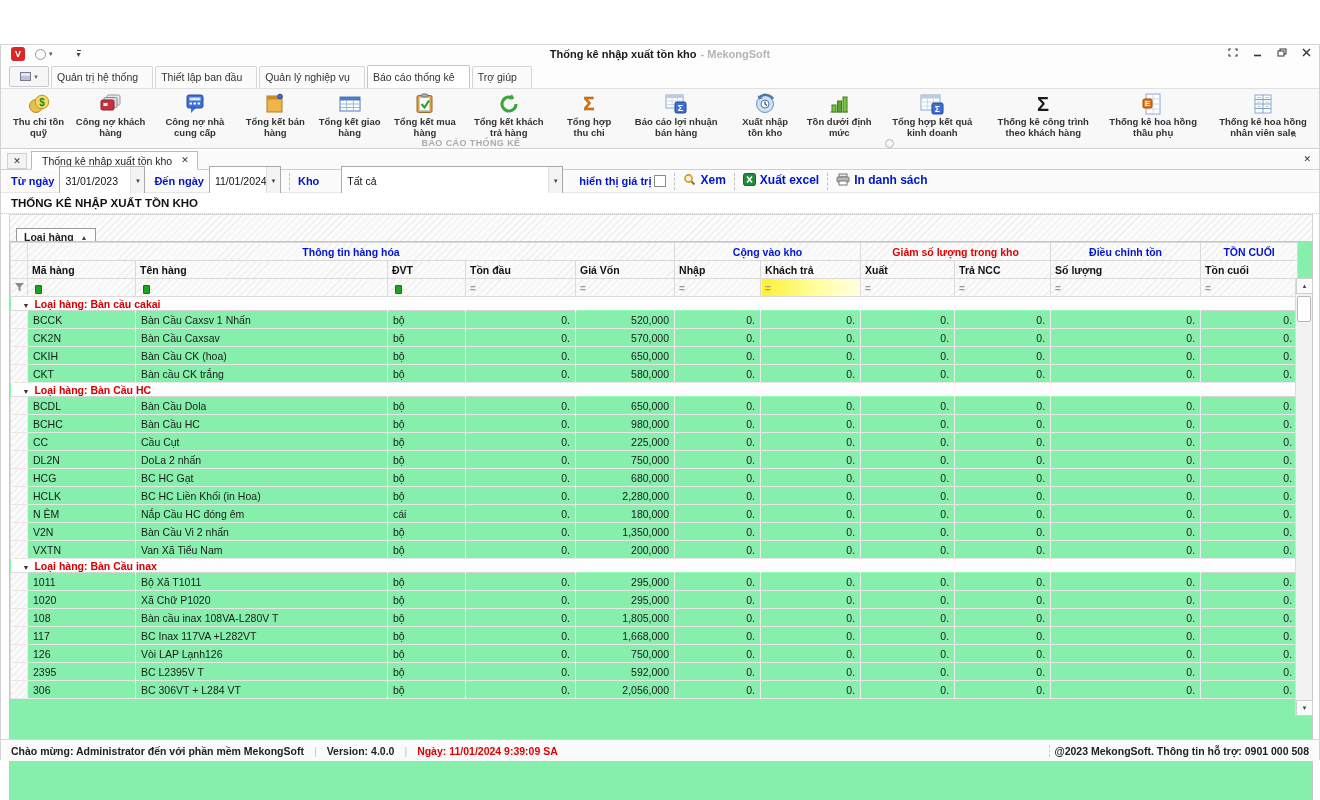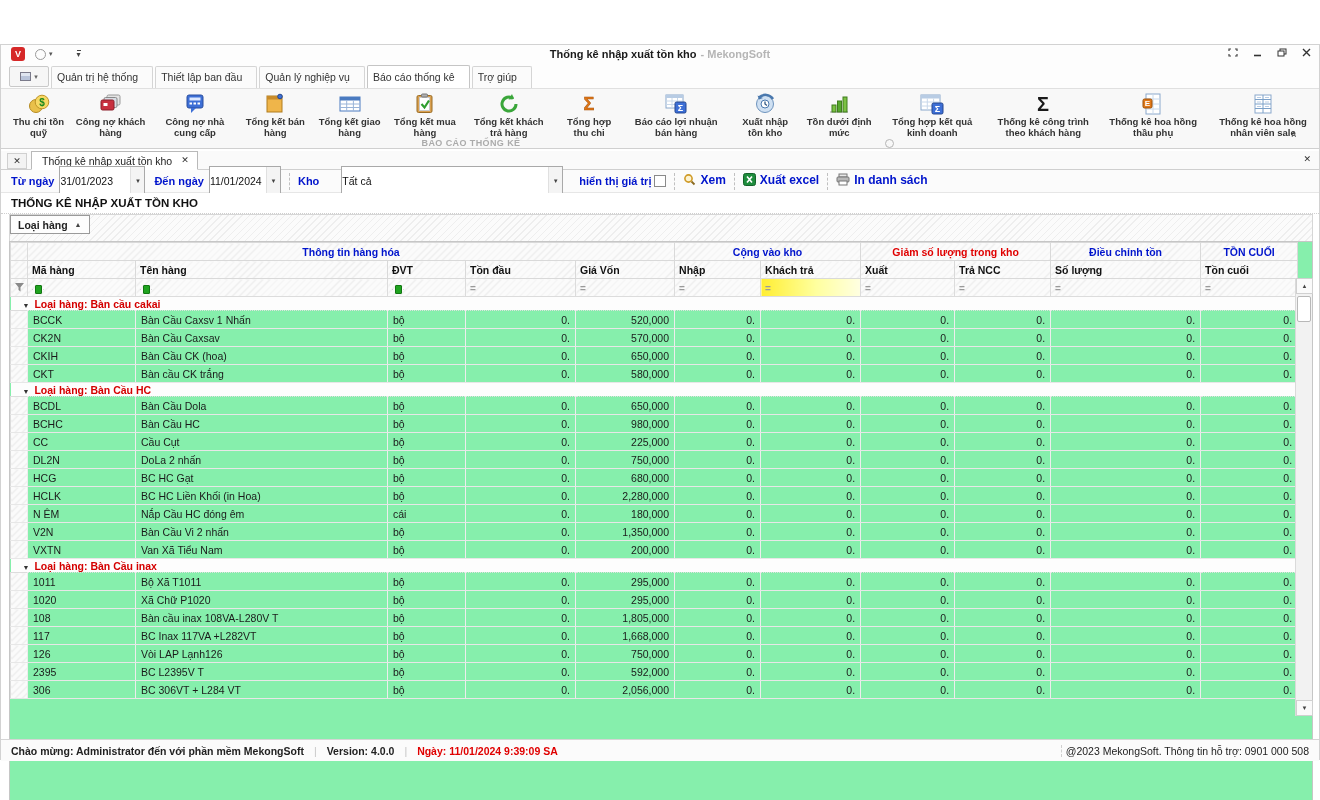--- a/index.html
+++ b/index.html
@@ -41,30 +41,30 @@
   
   .doc-tabs{position:absolute;left:0;top:106px;width:100%;height:19px;background:#fafafa;border-bottom:1px solid #cfcfcf;}
   .doc-close-left{position:absolute;left:6px;top:2px;width:20px;height:16px;border:1px solid #d0d0d0;background:#f3f3f3;display:flex;align-items:center;justify-content:center;font-size:9px;color:#333;font-weight:bold;}
   .doc-tab{position:absolute;left:30px;top:0;height:19px;background:#fff;border:1px solid #b9b9b9;border-bottom:1px solid #fff;padding:3px 8px 0 10px;font-size:10.5px;color:#222;display:flex;gap:9px;align-items:flex-start;}
   .doc-tab .x{font-size:9px;font-weight:bold;color:#333;}
   .doc-close-right{position:absolute;right:8px;top:3px;font-size:9px;font-weight:bold;color:#333;}
 
   
   .filter-bar{position:absolute;left:0;top:125px;width:100%;height:23px;background:#fbfbfb;display:flex;align-items:center;border-bottom:1px solid #e6e6e6;}
   .blue-label{color:#0014cc;font-weight:bold;font-size:11px;}
-  .combo{height:30px;background:#fff;border:1px solid #a9a9a9;display:flex;align-items:center;position:relative;font-size:10.5px;color:#111;}
+  .combo{height:30px;background:#fff;border:1px solid #a9a9a9;display:flex;align-items:center;position:relative;padding-left:5px;font-size:10.5px;color:#111;}
   .combo .arr{position:absolute;right:0;top:0;width:14px;height:100%;display:flex;align-items:center;justify-content:center;font-size:6px;color:#444;border-left:1px solid #e0e0e0;background:#f4f4f4;}
   .vsep{border-left:1px dashed #c0c0c0;height:17px;margin:0 8px;}
   .checkbox{width:12px;height:12px;border:1px solid #8a8a8a;background:#fff;display:inline-block;margin-left:3px;}
   .linkbtn{display:flex;align-items:flex-start;gap:4px;color:#0014cc;font-weight:bold;font-size:12px;}
 
   
   .report-title{position:absolute;left:0;top:148px;width:100%;height:21px;background:#fff;border-bottom:1px dotted #cfcfcf;display:flex;align-items:center;padding-left:10px;font-weight:bold;font-size:11.5px;color:#111;}
   .hatch{background-image:repeating-linear-gradient(135deg,#fbfbfb 0 4px,#eeeeee 4px 5px);}
-  .group-panel{position:absolute;left:8px;top:169px;width:1304px;height:45px;border:1px solid #d6d6d6;border-bottom:none;display:flex;align-items:flex-start;}
+  .group-panel{position:absolute;left:8px;top:169px;width:1304px;height:45px;border:1px solid #d6d6d6;border-bottom:none;display:flex;align-items:center;padding-left:6px;}
   .group-chip{height:19px;background:#fdfdfd;border:1px solid #9a9a9a;display:flex;align-items:center;gap:7px;padding:0 7px;font-weight:bold;font-size:10.5px;color:#222;}
   .group-chip .tri{font-size:7px;color:#444;}
 
   
   .grid{position:absolute;left:8px;top:196px;width:1304px;height:608px;border:1px solid #c6c6c6;background:#86efac;}
   table.grid-table{border-collapse:collapse;table-layout:fixed;width:1287px;}
   .grid-table th,.grid-table td{overflow:hidden;white-space:nowrap;font-size:10.5px;}
   .grid-table .band{height:18px;border:1px solid #d9d9d9;font-weight:bold;text-align:center;}
   .grid-table .colh{height:18px;border:1px solid #d9d9d9;font-weight:bold;text-align:left;padding:0 4px;color:#111;}
   .grid-table .flt{height:18px;border:1px solid #dcdcdc;padding:0 4px;}
@@ -83,21 +83,21 @@
   .vscroll{position:absolute;right:0;top:36px;width:17px;height:438px;background:#f2f2f2;border-left:1px solid #dadada;}
   .vscroll .sb{position:absolute;left:0;width:17px;height:16px;background:#fafafa;border:1px solid #d0d0d0;display:flex;align-items:center;justify-content:center;font-size:6px;color:#444;}
   .vscroll .thumb{position:absolute;left:1px;top:18px;width:14px;height:26px;background:#fff;border:1px solid #b8b8b8;border-radius:2px;}
 
   
   .statusbar{position:absolute;left:0;top:694px;width:100%;height:22px;background:#fbfbfb;border-top:1px solid #d5d5d5;display:flex;align-items:center;padding:0 10px;font-size:10.5px;}
   .statusbar .sep{color:#c5c5c5;margin:0 10px;}
   .statusbar .welcome{font-weight:bold;color:#222;}
   .statusbar .version{font-weight:bold;color:#222;}
   .statusbar .date{font-weight:bold;color:#e00000;}
-  .statusbar .right{margin-left:auto;font-weight:normal;color:#222;border-left:1px dashed #cfcfcf;padding-left:4px;}
+  .statusbar .right{margin-left:auto;font-weight:bold;color:#222;border-left:1px dashed #cfcfcf;padding-left:4px;}
 </style>
 </head>
 <body>
 
 <div class="window">
 
   <div class="titlebar">
     <div class="qat">
       <span class="applogo">V</span>
       <span style="display:flex;align-items:center;gap:3px;">

